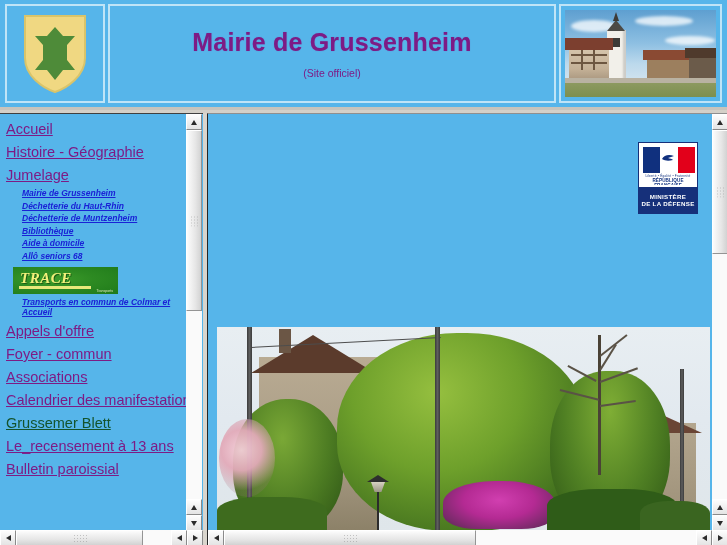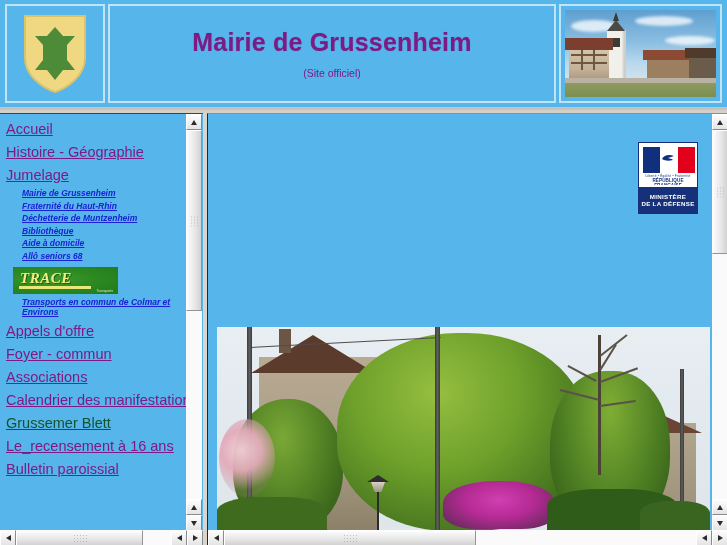--- a/index.html
+++ b/index.html
@@ -486,45 +486,45 @@
 <div id="left-frame">
   <div id="left-content">
     <div class="navlist">
 
       <a class="navlink" href="#">Accueil</a>
       <a class="navlink" href="#">Histoire - Géographie</a>
       <a class="navlink" href="#">Jumelage</a>
 
       <div class="sublist">
         <a class="sublink" href="#">Mairie de Grussenheim</a>
-        <a class="sublink" href="#">Fraternité du Haut-Rhin</a>
+        <a class="sublink" href="#">Déchetterie du Haut-Rhin</a>
         <a class="sublink" href="#">Déchetterie de Muntzenheim</a>
         <a class="sublink" href="#">Bibliothèque</a>
         <a class="sublink" href="#">Aide à domicile</a>
         <a class="sublink" href="#">Allô seniors 68</a>
       </div>
 
       <div id="trace-logo">
         <div id="trace-word">TRACE</div>
         <div id="trace-bar"></div>
         <div id="trace-sub">Transports</div>
       </div>
 
       <div class="wrapwrap">
-        <a class="sublink wrap" href="#">Transports en commun de Colmar et Environs</a>
+        <a class="sublink wrap" href="#">Transports en commun de Colmar et Accueil</a>
       </div>
 
       <div style="height:4px"></div>
 
       <a class="navlink" href="#">Appels d'offre</a>
       <a class="navlink" href="#">Foyer - commun</a>
       <a class="navlink" href="#">Associations</a>
       <a class="navlink" href="#">Calendrier des manifestations</a>
       <a class="navlink unvisited" href="#">Grussemer Blett</a>
-      <a class="navlink" href="#">Le_recensement à 16 ans</a>
+      <a class="navlink" href="#">Le_recensement à 13 ans</a>
       <a class="navlink" href="#">Bulletin paroissial</a>
 
     </div>
   </div>
 
   <div class="sbar sb-v" style="left:186px; top:0; height:417px;">
     <div class="sb-track" style="left:0;top:16px;right:0;bottom:32px;"></div>
     <div class="sb-btn" style="left:0;top:0;">
       <span class="arrow-up"></span>
     </div>

